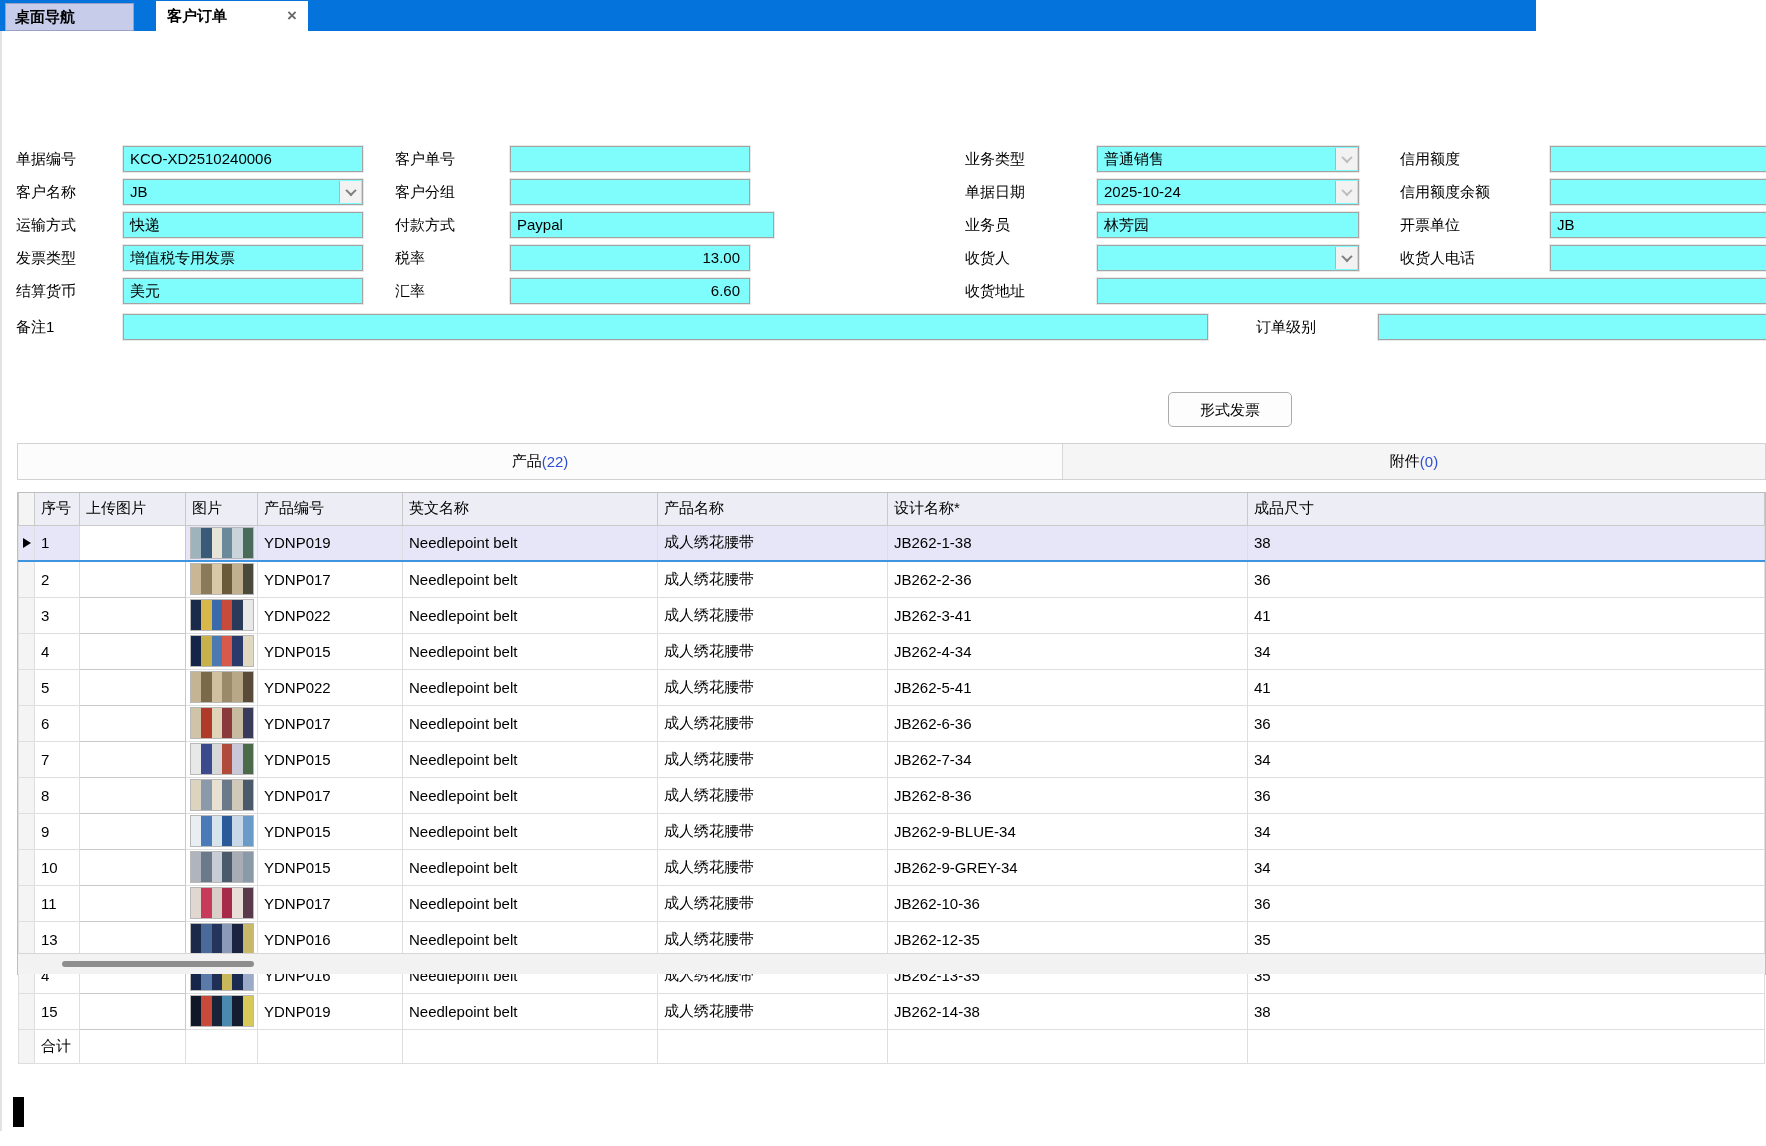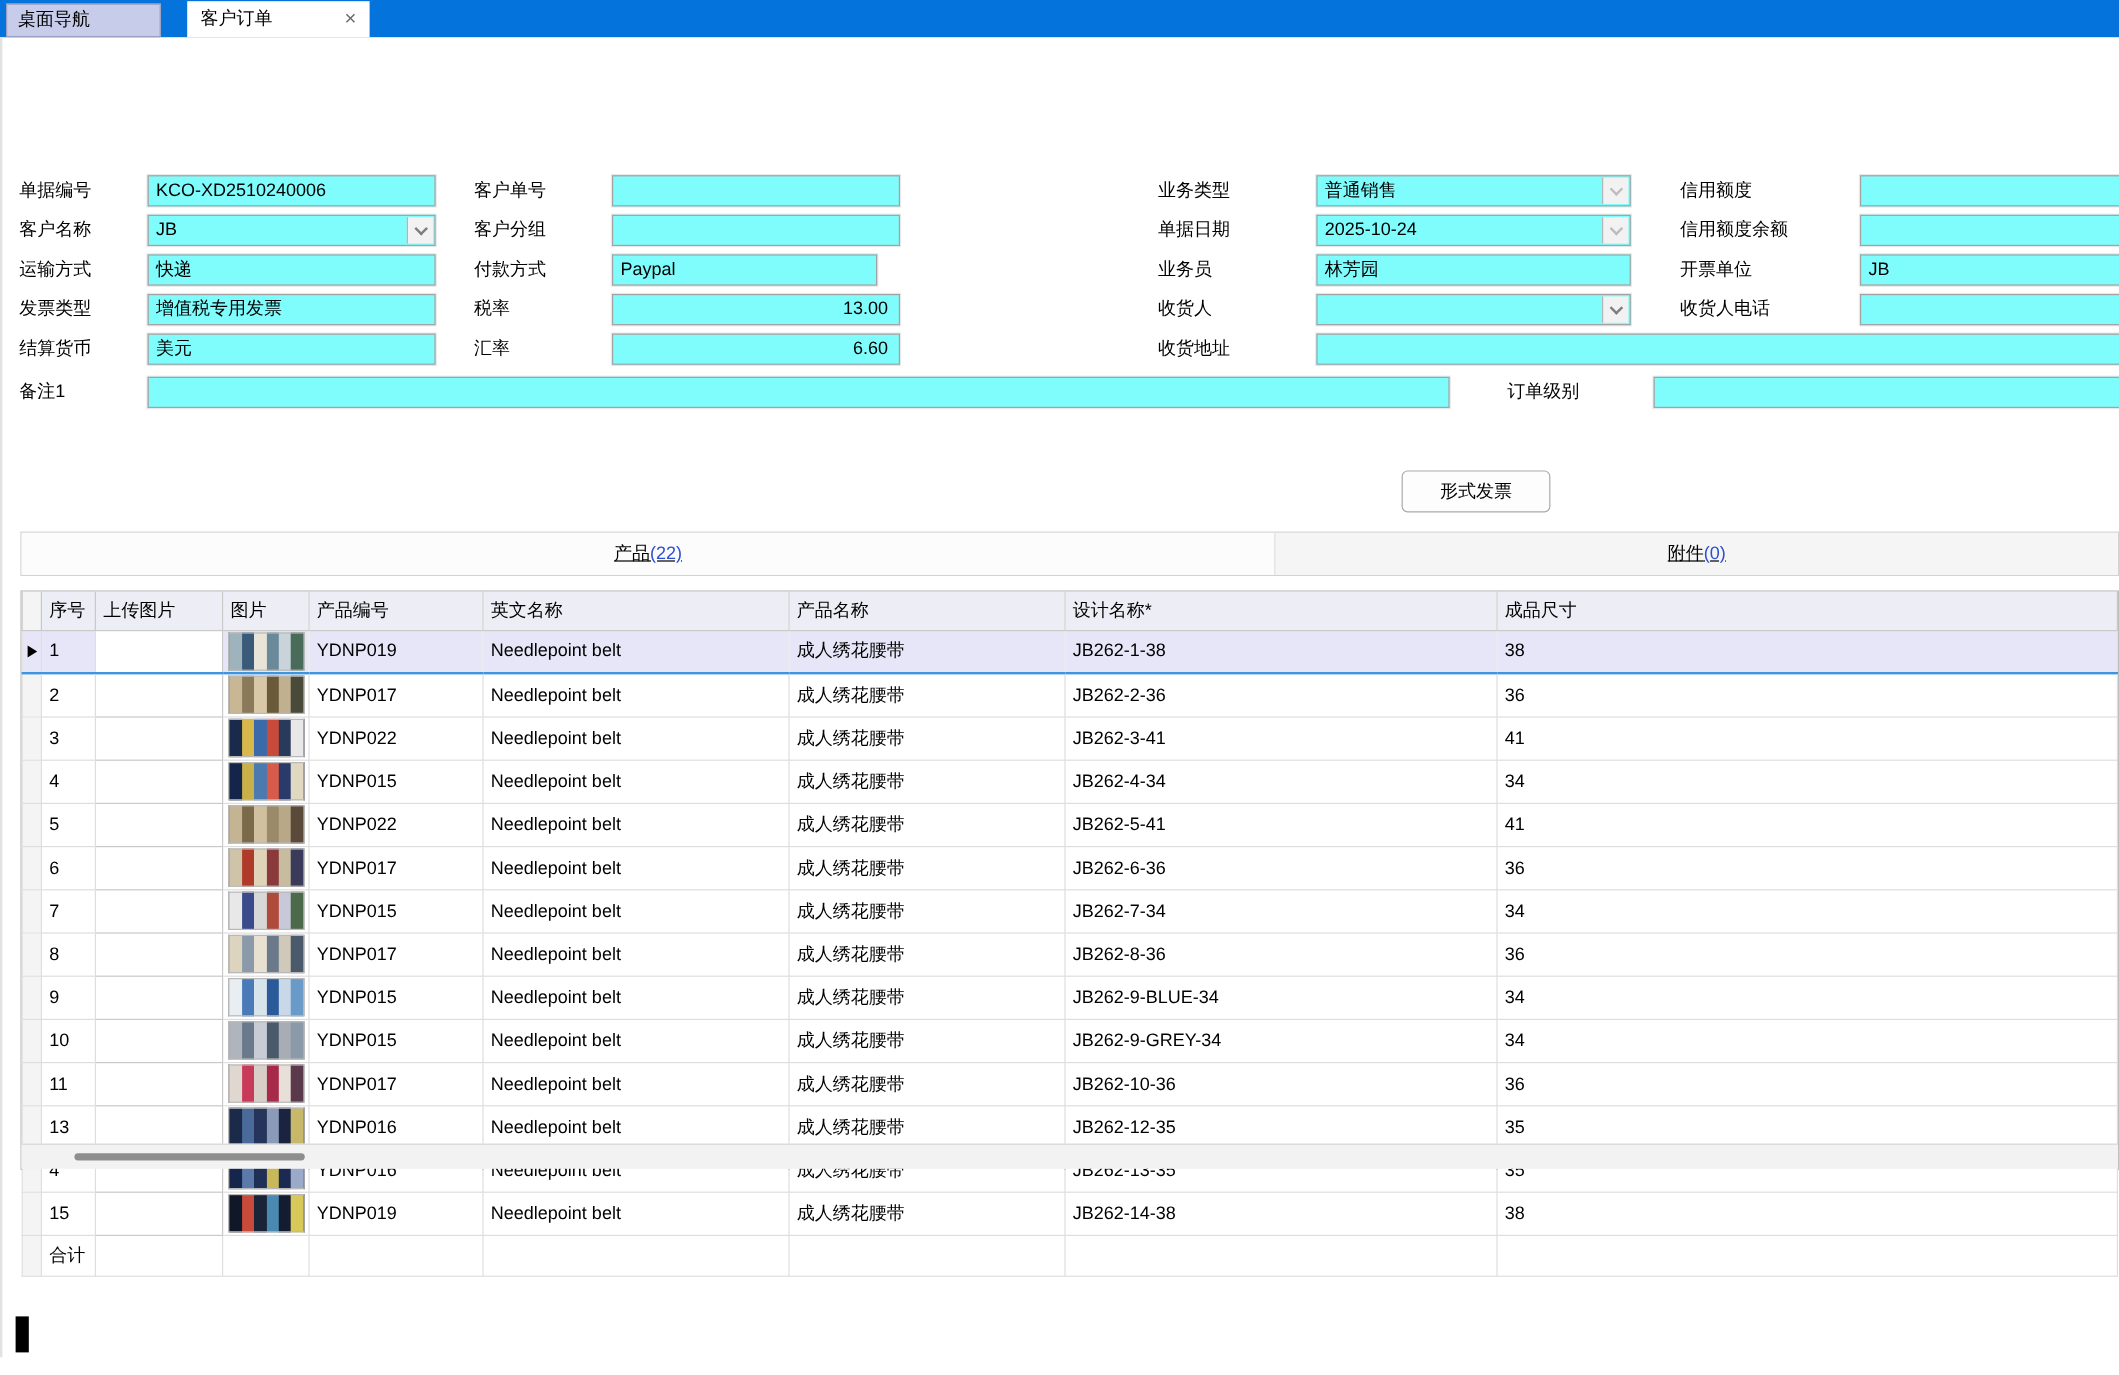--- a/index.html
+++ b/index.html
@@ -3,21 +3,21 @@
 <meta charset="utf-8">
 <style>
   * { box-sizing: border-box; }
   html,body { margin:0; padding:0; }
   body {
     width:1766px; height:1146px; position:relative; overflow:hidden;
     background:#ffffff; color:#000;
     font-family:"Liberation Sans","DejaVu Sans",sans-serif; font-size:15px;
   }
   
-  .tabbar { position:absolute; left:0; top:0; width:1766px; height:31px; background:#0473DC; }
+  .tabbar { position:absolute; left:0; top:0; width:1536px; height:31px; background:#0473DC;font-weight:bold; }
   .tab-inactive {
     position:absolute; left:5px; top:3px; width:129px; height:28px;
     background:#C6CCEA; border:1px solid #9AA0C2; line-height:25px; padding-left:9px;
   }
   .tab-active {
     position:absolute; left:156px; top:1px; width:152px; height:30px;
     background:#ffffff; line-height:30px; padding-left:11px;
   }
   .close-x { position:absolute; right:11px; top:0; color:#6a6a6a; font-size:17px; line-height:30px; cursor:default; }
   .left-edge { position:absolute; left:0; top:31px; width:2px; height:1100px; background:#E2E2E2; }
@@ -43,21 +43,21 @@
     position:absolute; left:1168px; top:392px; width:124px; height:35px;
     background:#FDFDFD; border:1px solid #ABABAB; border-radius:5px;
     text-align:center; line-height:33px; cursor:default;
   }
 
   
   .ptabs {
     position:absolute; left:17px; top:443px; width:1749px; height:37px;
     display:flex; border:1px solid #D2D2D2; background:#FAFAFA;
   }
-  .ptab { height:100%; display:flex; align-items:center; justify-content:center;text-decoration:underline; }
+  .ptab { height:100%; display:flex; align-items:center; justify-content:center; }
   .ptab.products { width:1045px; background:#FCFCFC; border-right:1px solid #D8D8D8; }
   .ptab.attachments { flex:1; background:#F5F5F5;justify-content:center; }
   .count { color:#2E4FD2; }
 
   
   .grid-panel {
     position:absolute; left:17px; top:492px; width:1749px; height:483px;
     border:1px solid #BEBEBE; background:#fff;
   }
   table { border-collapse:collapse; table-layout:fixed; width:1747px; }
@@ -124,21 +124,21 @@
   <div class="lbl" style="left:965px;top:179px">单据日期</div>
   <div class="fld" style="left:1097px;top:179px;width:262px"><span>2025-10-24</span><span class="dd">
         <span class="chev light"></span>
       </span></div>
   <div class="lbl" style="left:1400px;top:179px">信用额度余额</div>
   <div class="fld" style="left:1550px;top:179px;width:218px"><span></span></div>
 
   <div class="lbl" style="left:16px;top:212px">运输方式</div>
   <div class="fld" style="left:123px;top:212px;width:240px"><span>快递</span></div>
   <div class="lbl" style="left:395px;top:212px">付款方式</div>
-  <div class="fld" style="left:510px;top:212px;width:221px"><span>Paypal</span></div>
+  <div class="fld" style="left:510px;top:212px;width:264px"><span>Paypal</span></div>
   <div class="lbl" style="left:965px;top:212px">业务员</div>
   <div class="fld" style="left:1097px;top:212px;width:262px"><span>林芳园</span></div>
   <div class="lbl" style="left:1400px;top:212px">开票单位</div>
   <div class="fld" style="left:1550px;top:212px;width:218px"><span>JB</span></div>
 
   <div class="lbl" style="left:16px;top:245px">发票类型</div>
   <div class="fld" style="left:123px;top:245px;width:240px"><span>增值税专用发票</span></div>
   <div class="lbl" style="left:395px;top:245px">税率</div>
   <div class="fld num" style="left:510px;top:245px;width:240px"><span>13.00</span></div>
   <div class="lbl" style="left:965px;top:245px">收货人</div>

